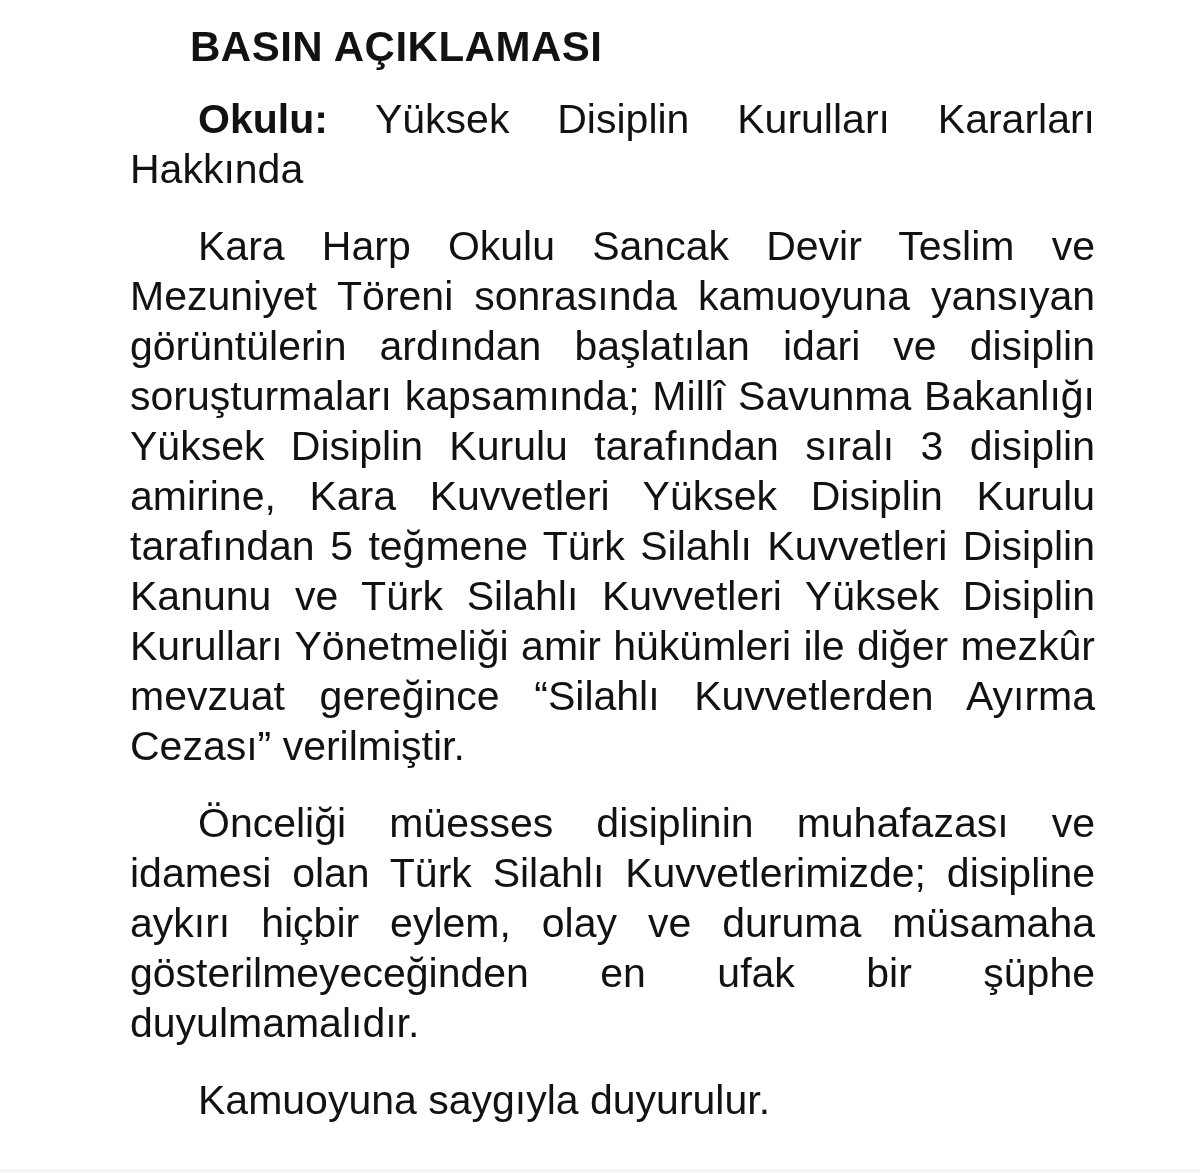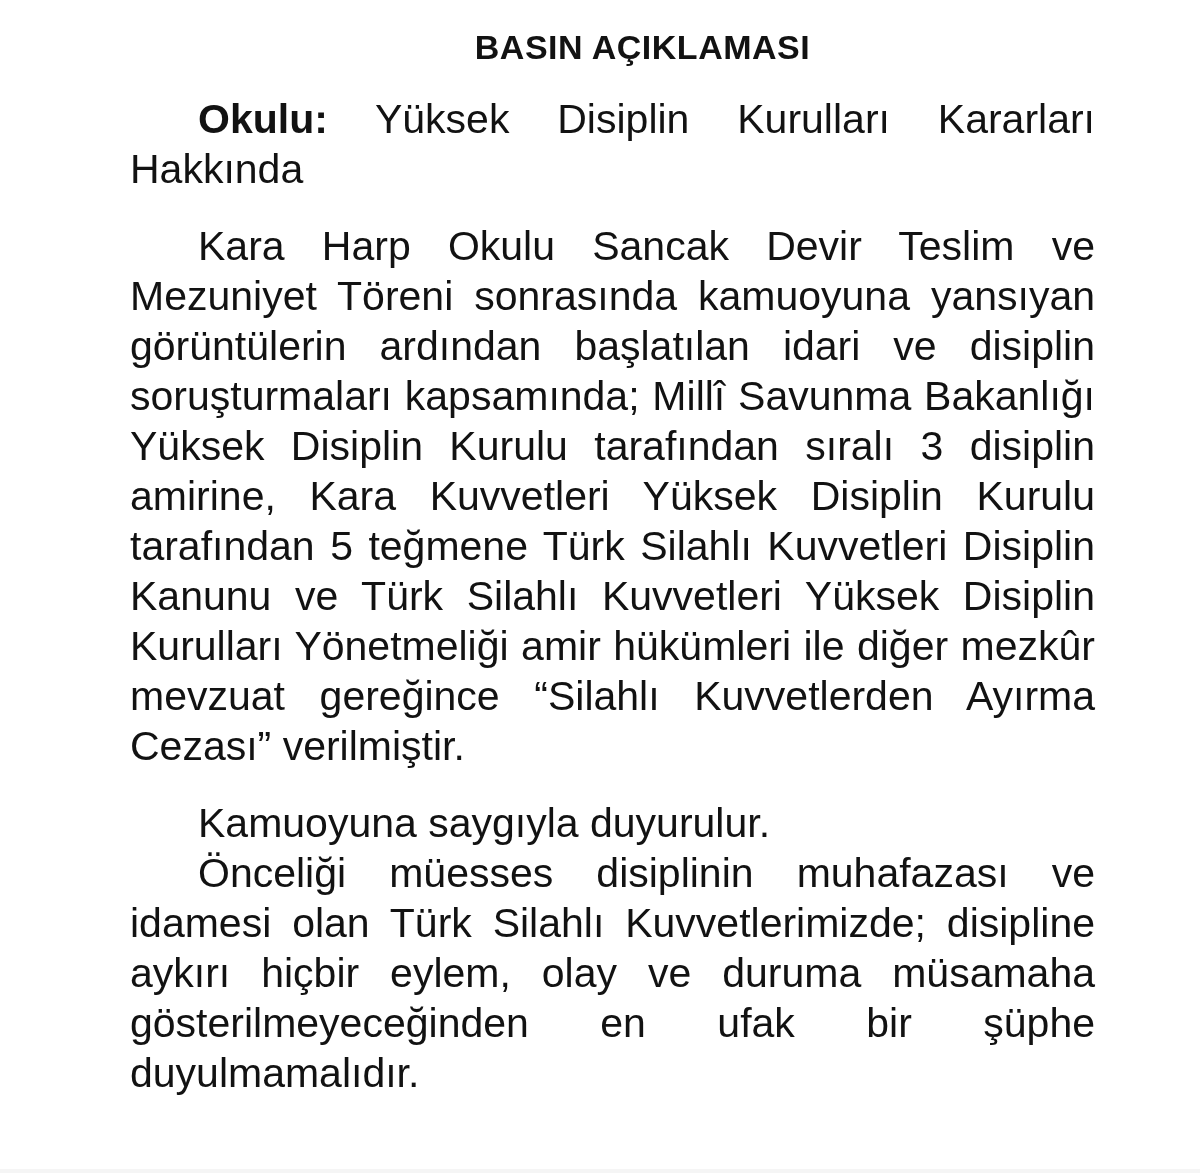--- a/index.html
+++ b/index.html
@@ -14,24 +14,24 @@
     box-sizing: border-box;
     background: #ffffff;
     padding: 22px 105px 0 130px;
     font-family: "Liberation Sans", sans-serif;
     font-size: 41px;
     line-height: 50px;
     color: #121212;
     overflow: hidden;
   }
   .doc-title {
-    font-size: 34px;
+    font-size: 42px;
     line-height: 50px;
     font-weight: bold;
-    text-align: center;
+    text-align: left;
     margin: 0 0 22px 0;
     padding-left: 60px; 
     letter-spacing: 0.5px;
     white-space: nowrap;
   }
   .para {
     margin: 0 0 27px 0;
     text-align: justify;
     text-indent: 68px;
   }
@@ -54,19 +54,19 @@
 <body>
 
 <div class="page">
 
   <h1 class="doc-title">BASIN AÇIKLAMASI</h1>
 
   <p class="para"><span class="lead-bold">Okulu:</span> <span>Yüksek Disiplin Kurulları Kararları Hakkında</span></p>
 
   <p class="para">Kara Harp Okulu Sancak Devir Teslim ve Mezuniyet Töreni sonrasında kamuoyuna yansıyan görüntülerin ardından başlatılan idari ve disiplin soruşturmaları kapsamında; Millî Savunma Bakanlığı Yüksek Disiplin Kurulu tarafından sıralı 3 disiplin amirine, Kara Kuvvetleri Yüksek Disiplin Kurulu tarafından 5 teğmene Türk Silahlı Kuvvetleri Disiplin Kanunu ve Türk Silahlı Kuvvetleri Yüksek Disiplin Kurulları Yönetmeliği amir hükümleri ile diğer mezkûr mevzuat gereğince “Silahlı Kuvvetlerden Ayırma Cezası” verilmiştir.</p>
 
+  <p class="para">Önceliği müesses disiplinin muhafazası ve idamesi olan Türk Silahlı Kuvvetlerimizde; disipline aykırı hiçbir eylem, olay ve duruma müsamaha gösterilmeyeceğinden en ufak bir şüphe duyulmamalıdır.</p>
+
   <p class="para closing">Kamuoyuna saygıyla duyurulur.</p>
-
-  <p class="para">Önceliği müesses disiplinin muhafazası ve idamesi olan Türk Silahlı Kuvvetlerimizde; disipline aykırı hiçbir eylem, olay ve duruma müsamaha gösterilmeyeceğinden en ufak bir şüphe duyulmamalıdır.</p>
 
   <div class="bottom-edge"></div>
 
 </div>
 
 </body></html>

